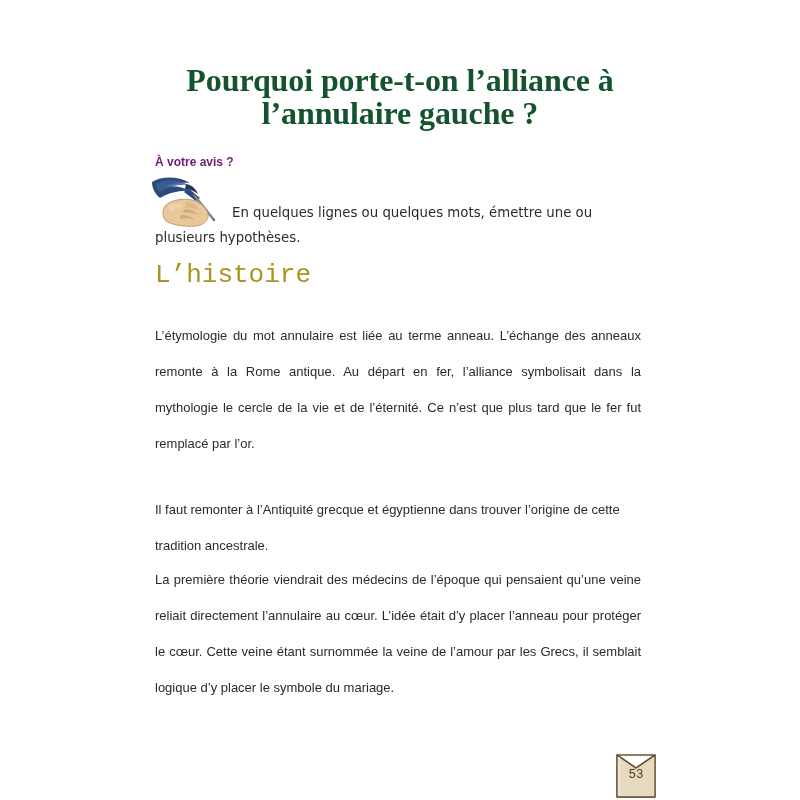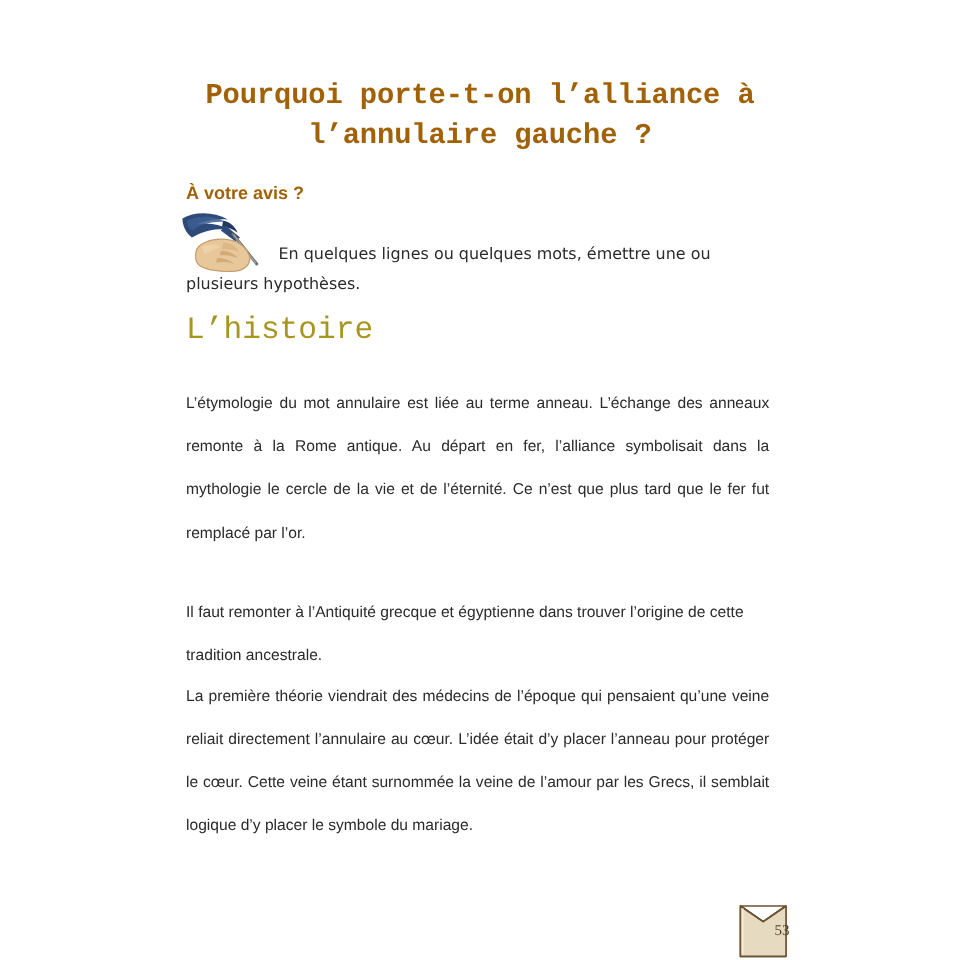--- a/index.html
+++ b/index.html
@@ -53,38 +53,38 @@
     line-height: 28px;
   }
 
   
   .title {
     position: absolute;
     left: 140px;
     top: 64px;
     width: 520px;
     text-align: center;
-    font-family: Liberation Mono, monospace;
+    font-family: Liberation Serif, serif;
     font-weight: bold;
-    font-size: 24px;
+    font-size: 32px;
     line-height: 33px;
-    color: #a16207;
+    color: #14532d;
     letter-spacing: -0.1px;
   }
 
   
   .avis-heading {
     position: absolute;
     left: 155px;
     top: 152px;
     font-family: "Liberation Sans", sans-serif;
     font-weight: bold;
-    font-size: 15px;
+    font-size: 12px;
     line-height: 20px;
-    color: #a16207;
+    color: #701a75;
   }
 
   .quill {
     position: absolute;
     left: 150px;
     top: 176px;
     width: 76px;
     height: 52px;
   }
   .quill svg { display: block; }
@@ -142,22 +142,22 @@
     top: 752px;
     width: 44px;
     height: 48px;
   }
   .pagemark svg { display: block; }
   .pagemark-num {
     position: absolute;
     left: 0;
     top: 16px;
     width: 44px;
-    text-align: right;
-    font-family: Liberation Serif, serif;
+    text-align: center;
+    font-family: Liberation Mono, monospace;
     font-size: 12.5px;
     color: #4a3a22;
     line-height: 14px;
   }
 </style>
 </head>
 <body>
 
 <div class="page">
 

